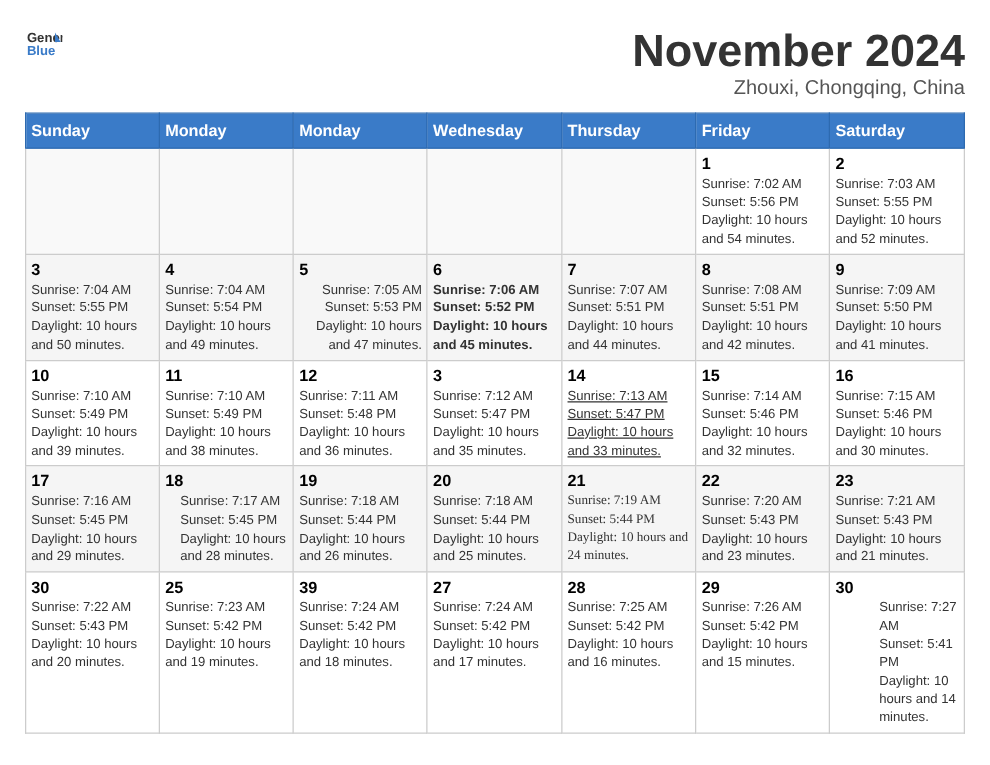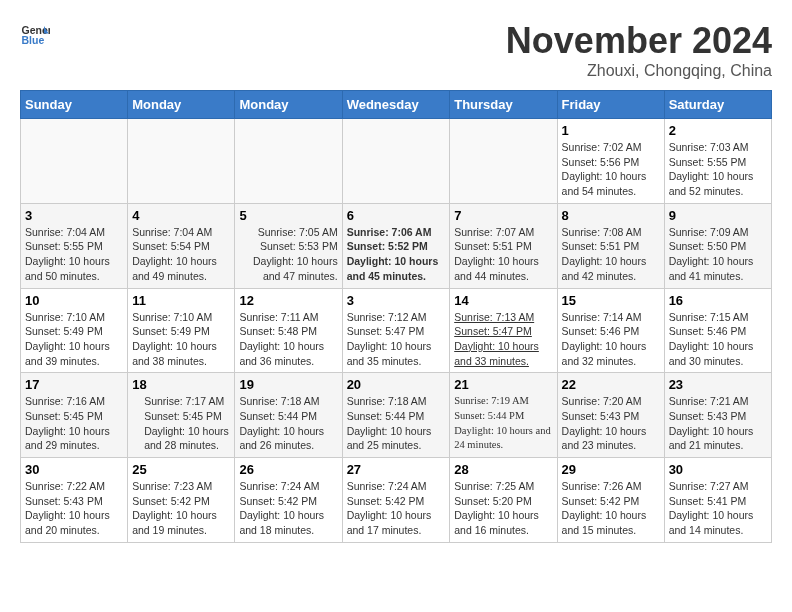--- a/index.html
+++ b/index.html
@@ -267,44 +267,44 @@
 Sunset: 5:43 PM
 Daylight: 10 hours and 20 minutes.</div>
         </td>
         <td>
           <div class="day-number">25</div>
           <div class="day-info" style="white-space: pre-line;">Sunrise: 7:23 AM
 Sunset: 5:42 PM
 Daylight: 10 hours and 19 minutes.</div>
         </td>
         <td>
-          <div class="day-number">26</div>
+          <div class="day-number">39</div>
           <div class="day-info" style="white-space: pre-line;">Sunrise: 7:24 AM
 Sunset: 5:42 PM
 Daylight: 10 hours and 18 minutes.</div>
         </td>
         <td>
           <div class="day-number">27</div>
           <div class="day-info" style="white-space: pre-line;">Sunrise: 7:24 AM
 Sunset: 5:42 PM
 Daylight: 10 hours and 17 minutes.</div>
         </td>
         <td>
           <div class="day-number">28</div>
           <div class="day-info" style="white-space: pre-line;">Sunrise: 7:25 AM
-Sunset: 5:20 PM
+Sunset: 5:42 PM
 Daylight: 10 hours and 16 minutes.</div>
         </td>
         <td>
           <div class="day-number">29</div>
           <div class="day-info" style="white-space: pre-line;">Sunrise: 7:26 AM
 Sunset: 5:42 PM
 Daylight: 10 hours and 15 minutes.</div>
         </td>
         <td>
           <div class="day-number">30</div>
-          <div class="day-info" style="white-space: pre-line;">Sunrise: 7:27 AM
+          <div class="day-info" style="white-space: pre-line; margin-left: 35px;">Sunrise: 7:27 AM
 Sunset: 5:41 PM
 Daylight: 10 hours and 14 minutes.</div>
         </td>
       </tr>
     </tbody>
 </table>
 
 </body></html>

